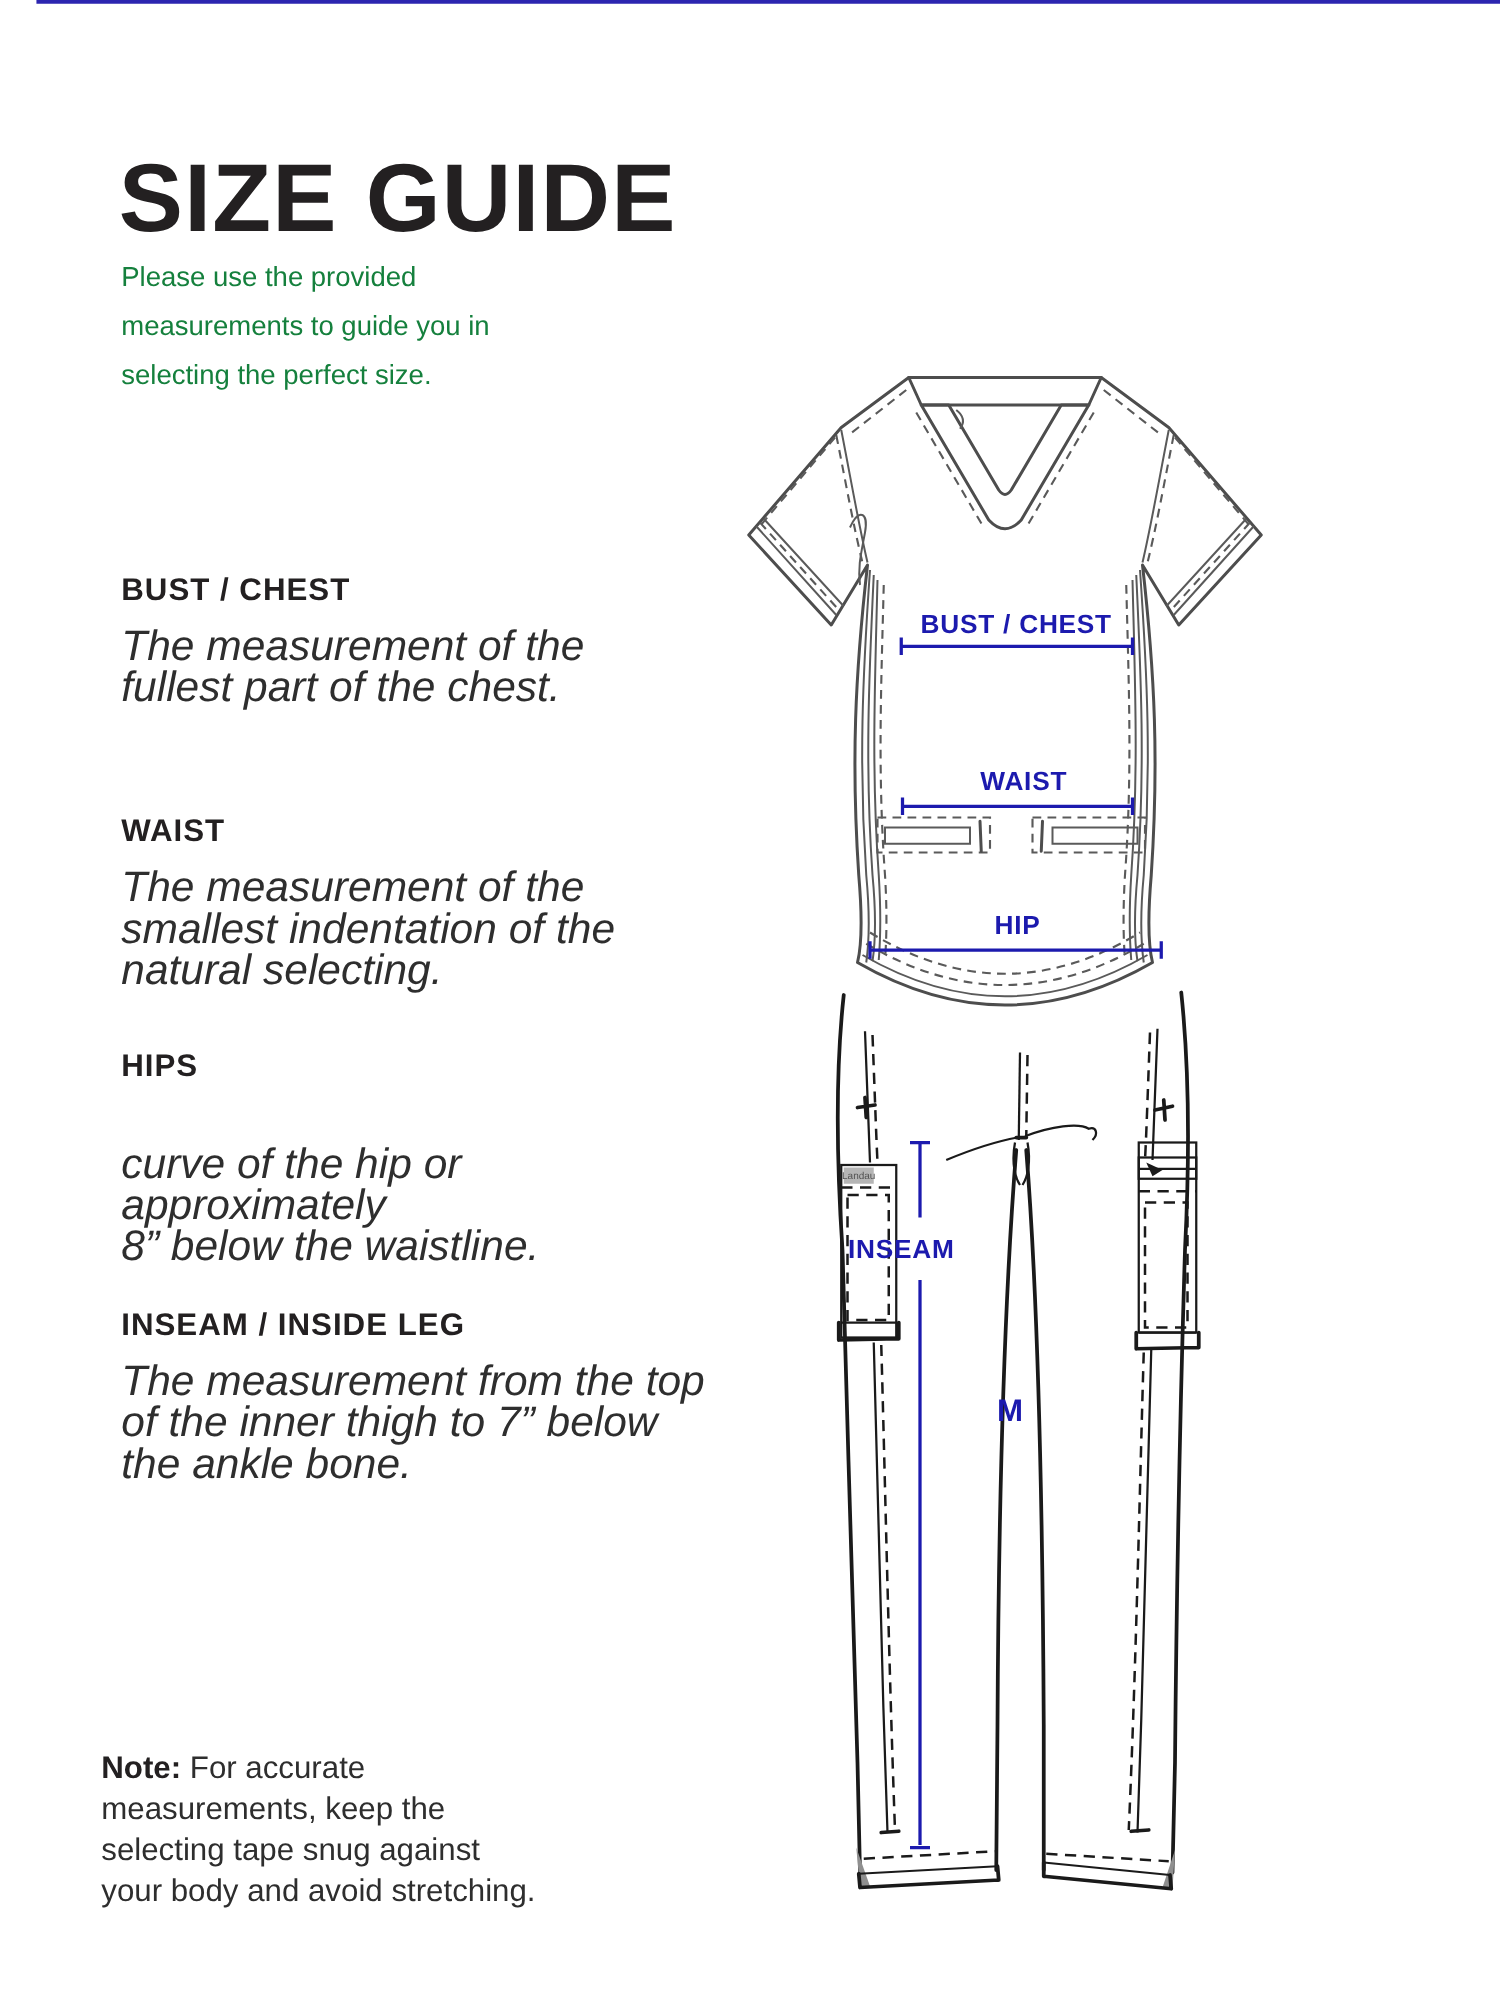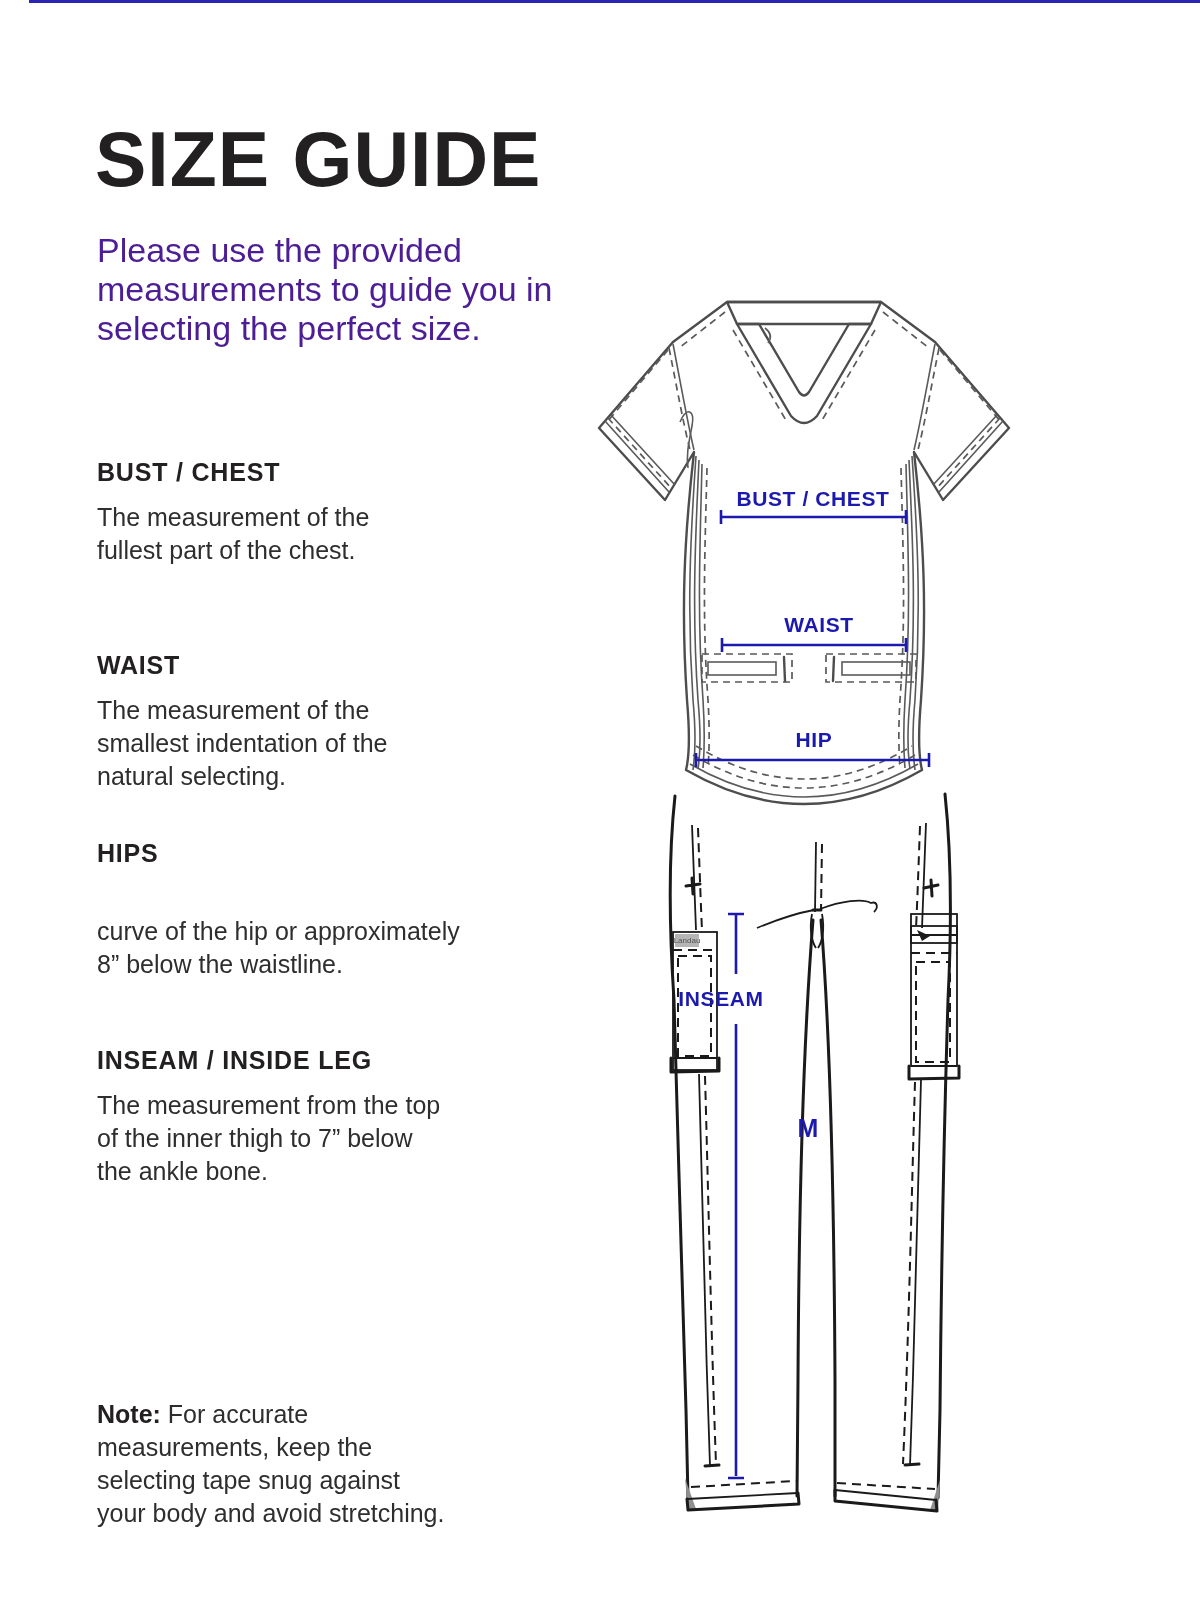--- a/index.html
+++ b/index.html
@@ -2,25 +2,25 @@
 <html><head>
 <meta charset="utf-8">
 <style>
   html,body{margin:0;padding:0;background:#ffffff;}
   #canvas{position:relative;width:1200px;height:1600px;background:#ffffff;overflow:hidden;
           font-family:"Liberation Sans",sans-serif;color:#262626;margin-left:29px;}
   .top-border{position:absolute;left:0;top:0;width:1200px;height:3px;background:#2c25b0;}
   
   .page-title{position:absolute;left:66px;top:69px;font-size:77px;font-weight:700;
               letter-spacing:1px;color:#232021;line-height:1;}
-  .intro{position:absolute;left:68px;top:197px;font-size:34px;line-height:39px;color:#4c1d95;}
+  .intro{position:absolute;left:68px;top:180px;font-size:22px;line-height:39px;color:#15803d;}
   .section{position:absolute;left:68px;width:470px;}
   .sec-heading{font-size:25px;font-weight:700;letter-spacing:.8px;color:#232021;margin:0 0 14px 0;}
-  .sec-body{font-size:25px;line-height:33px;color:#2e2e2e;}
-  .note{position:absolute;left:68px;top:1398px;font-size:25px;line-height:33px;color:#2e2e2e;}
+  .sec-body{font-size:34px;line-height:33px;color:#2e2e2e;font-style:italic;}
+  .note{position:absolute;left:52px;top:1398px;font-size:25px;line-height:33px;color:#2e2e2e;}
   .note strong{font-weight:700;color:#232021;}
   
   #diagram{position:absolute;left:540px;top:280px;width:660px;height:1320px;}
   .mlabel{font:700 21px "Liberation Sans",sans-serif;fill:#1c1aae;letter-spacing:.6px;}
   .sizeletter{font:700 25px "Liberation Sans",sans-serif;fill:#1c1aae;}
   .tag{font:400 8px "Liberation Sans",sans-serif;fill:#525252;}
   .blue-line{stroke:#1c1aae;stroke-width:2.6;fill:none;}
   .t-stroke{stroke:#4d4d4d;stroke-width:2.4;fill:none;stroke-linecap:round;stroke-linejoin:round;}
   .t-thin{stroke:#5a5a5a;stroke-width:1.6;fill:none;}
   .t-dash{stroke:#5a5a5a;stroke-width:1.7;fill:none;stroke-dasharray:7 5;}

